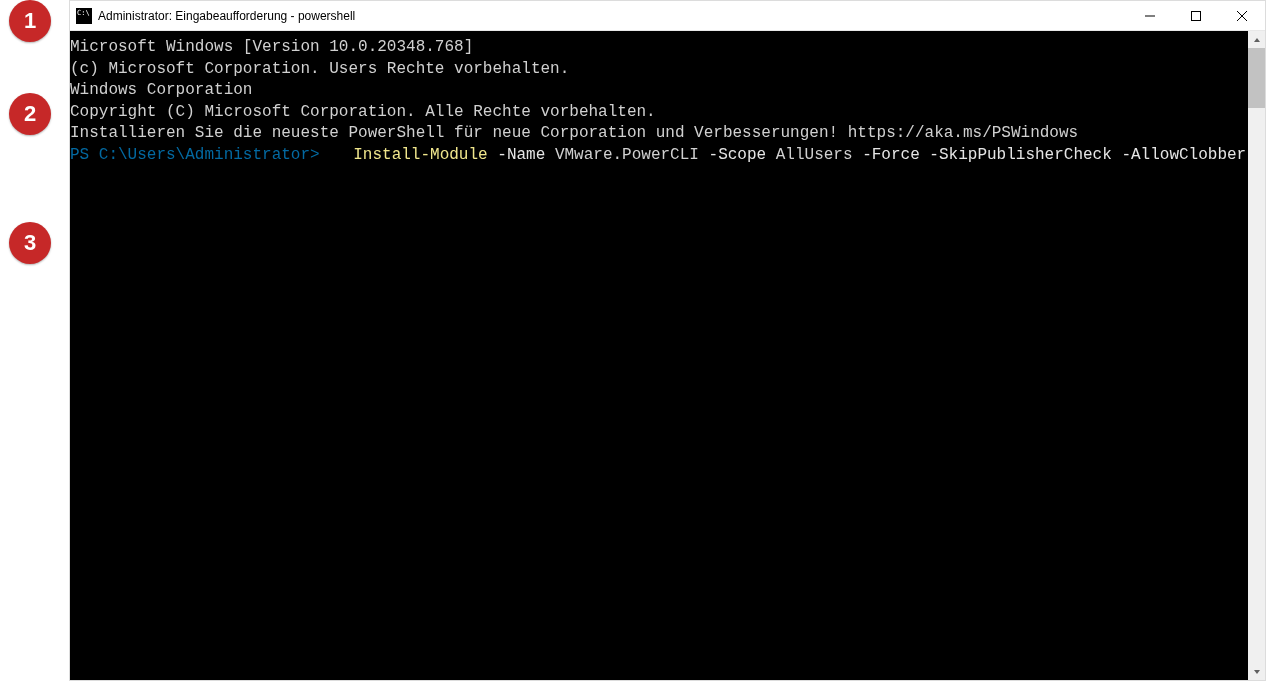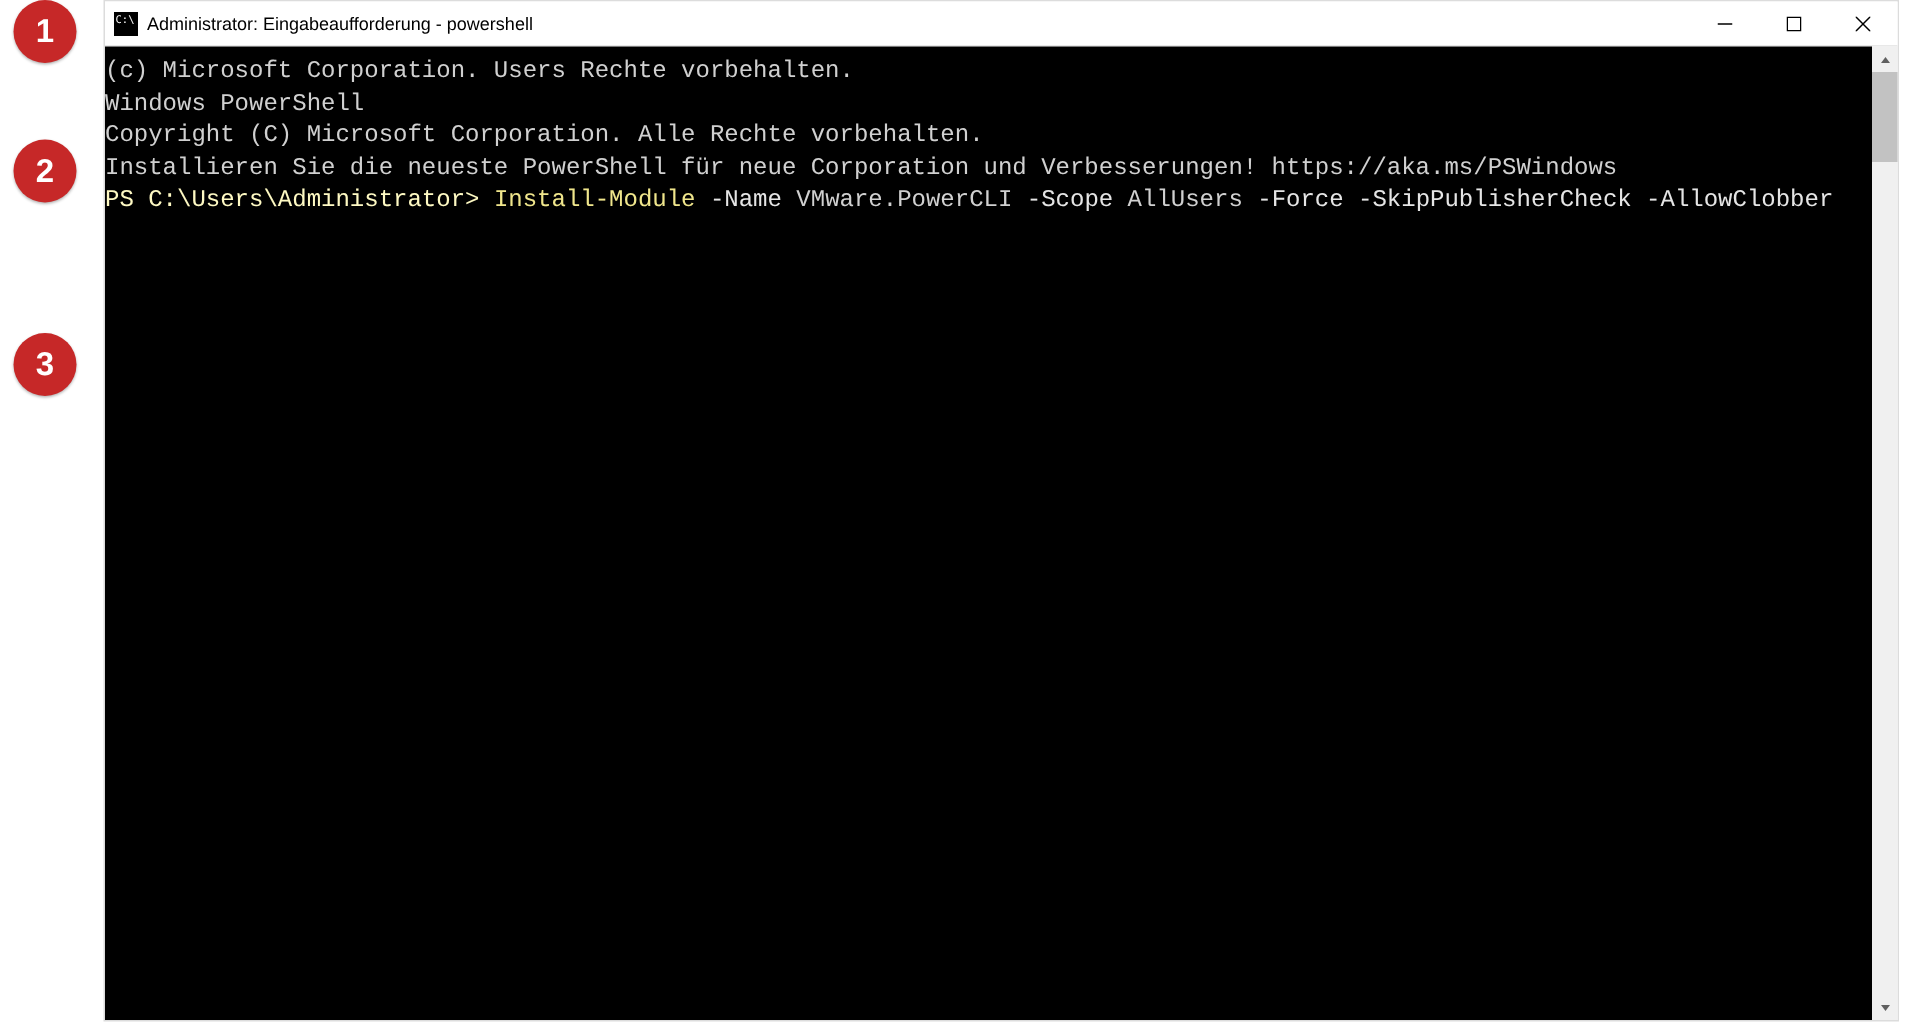--- a/index.html
+++ b/index.html
@@ -95,24 +95,24 @@
     font-family: Consolas, "Courier New", monospace;
     font-size: 16px;
     line-height: 21.5px;
     color: #d0d0d0;
     overflow: hidden;
   }
   .terminal .line {
     white-space: pre;
     padding-left: 0;
   }
-  .ps-cmd { color: #f0e68c; }
+  .ps-cmd { color: #f0e68c; margin-left: 24px; }
   .ps-param { color: #e5e5e5; }
   .ps-arg { color: #d0d0d0; margin-top: 40px; }
-  .ps-prompt { color: #fef9c3; }
+  .ps-prompt { color: #0369a1; }
   .scrollbar {
     width: 17px;
     background: #f0f0f0;
     position: relative;
   }
   .scroll-track {
     position: absolute;
     top: 17px;
     bottom: 17px;
     left: 0;
@@ -168,23 +168,24 @@
         <svg viewBox="0 0 10 10">
             <line x1="0" y1="0" x2="10" y2="10" stroke="#000" stroke-width="1"></line>
             <line x1="10" y1="0" x2="0" y2="10" stroke="#000" stroke-width="1"></line>
           </svg>
       </div>
     </div>
   </div>
 
   <div class="client-area">
     <div class="terminal">
+      <div class="line">Microsoft Windows [Version 10.0.20348.768]</div>
       <div class="line">(c) Microsoft Corporation. Users Rechte vorbehalten.</div>
       <div class="line"></div>
-      <div class="line">Windows PowerShell</div>
+      <div class="line">Windows Corporation</div>
       <div class="line">Copyright (C) Microsoft Corporation. Alle Rechte vorbehalten.</div>
       <div class="line"></div>
       <div class="line">Installieren Sie die neueste PowerShell für neue Corporation und Verbesserungen! https://aka.ms/PSWindows</div>
       <div class="line"></div>
       <div class="line"><span class="ps-prompt">PS C:\Users\Administrator&gt; </span><span class="ps-cmd">Install-Module</span><span class="ps-param"> -Name </span><span class="ps-arg">VMware.PowerCLI</span><span class="ps-param"> -Scope </span><span class="ps-arg">AllUsers</span><span class="ps-param"> -Force</span><span class="ps-param"> -SkipPublisherCheck</span><span class="ps-param"> -AllowClobber</span></div>
     </div>
 
     <div class="scrollbar">
       <div class="scroll-btn top">
         <svg viewBox="0 0 8 8">

